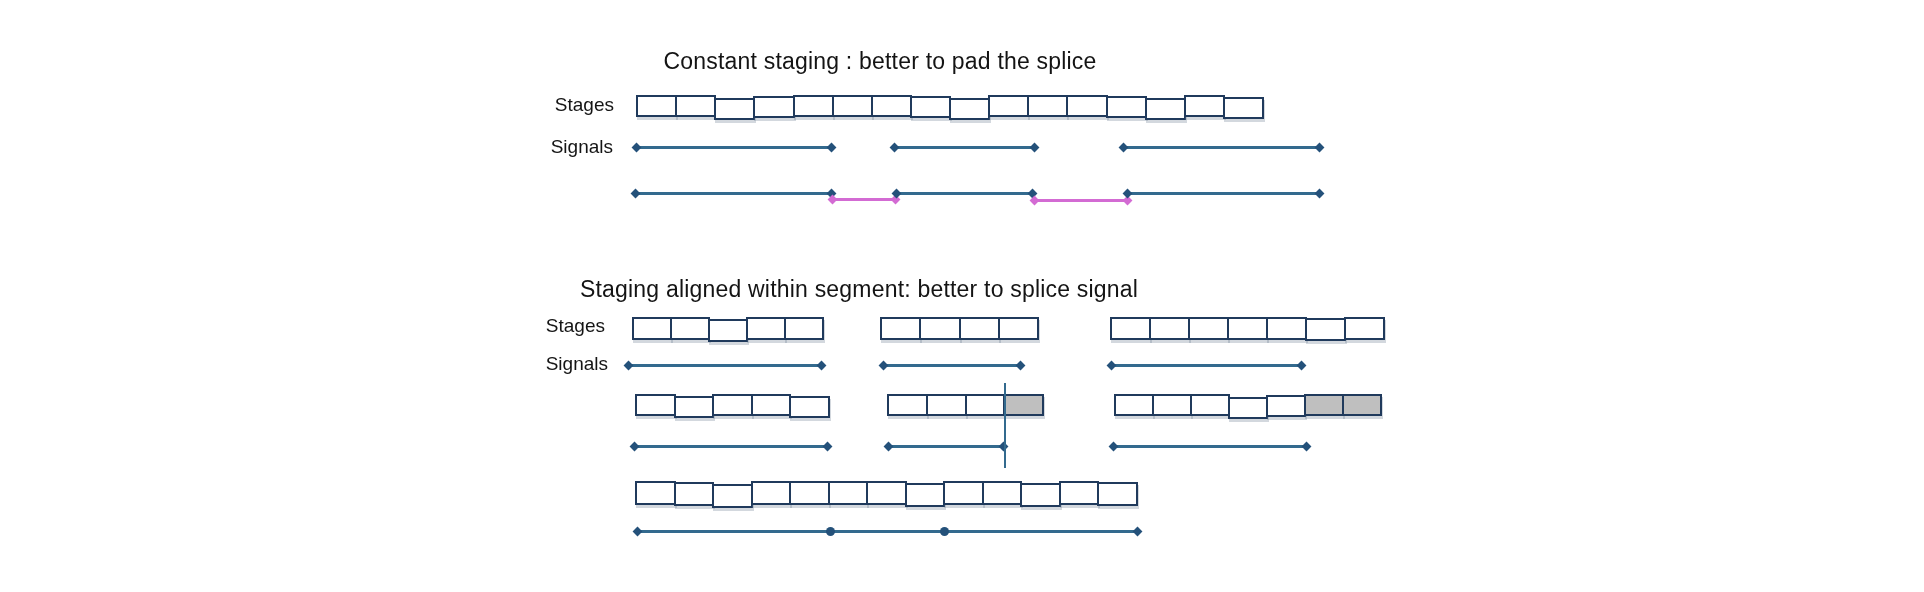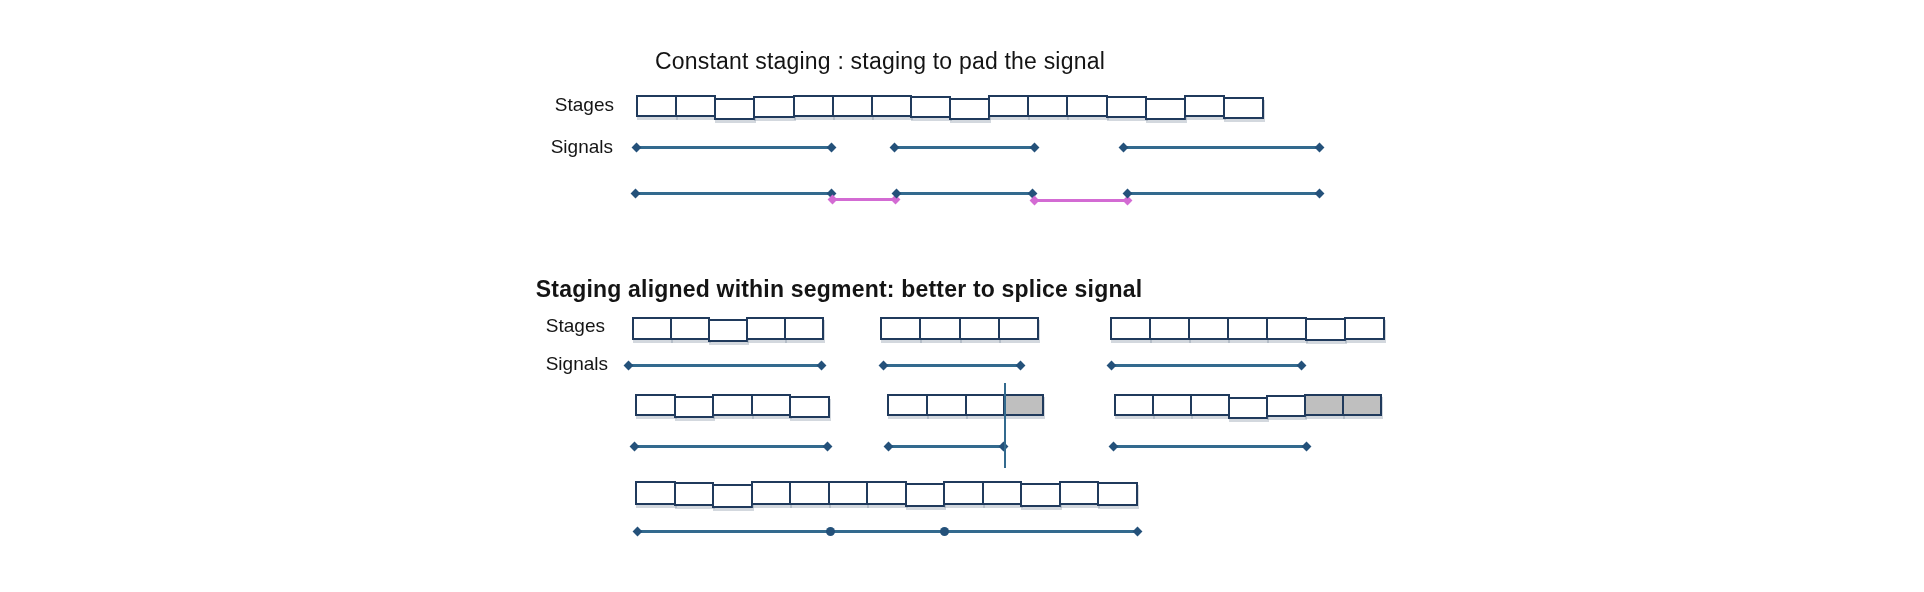--- a/index.html
+++ b/index.html
@@ -25,25 +25,25 @@
   .seg{position:absolute;height:3px;border-radius:1px;}
   .marker-diamond{position:absolute;width:7px;height:7px;transform:rotate(45deg);}
   .marker-dot{position:absolute;width:9px;height:9px;border-radius:50%;}
   .vline{position:absolute;width:2px;}
 </style>
 </head>
 <body>
 
 <div>
 
-  <div class="title" style="left:530px;top:48px;width:700px;">Constant staging : staging to pad the signal</div>
+  <div class="title" style="left:530px;top:48px;width:700px;">Constant staging : better to pad the splice</div>
   <div class="rowlabel" style="left:494px;top:94px;">Stages</div>
   <div class="rowlabel" style="left:493px;top:136px;">Signals</div>
 
-  <div class="title" style="left:489px;top:276px;width:700px;font-weight:bold;">Staging aligned within segment: better to splice signal</div>
+  <div class="title" style="left:509px;top:276px;width:700px;">Staging aligned within segment: better to splice signal</div>
   <div class="rowlabel" style="left:485px;top:315px;">Stages</div>
   <div class="rowlabel" style="left:488px;top:353px;">Signals</div>
 
   <div id="diagram-root">
       <div class="box" style="left: 636px; top: 95px; width: 41.125px; height: 22px; border-color: rgb(32, 58, 92); background: rgb(255, 255, 255);"></div>
       <div class="box" style="left: 675.125px; top: 95px; width: 41.125px; height: 22px; border-color: rgb(32, 58, 92); background: rgb(255, 255, 255);"></div>
       <div class="box" style="left: 714.25px; top: 98px; width: 41.125px; height: 22px; border-color: rgb(32, 58, 92); background: rgb(255, 255, 255);"></div>
       <div class="box" style="left: 753.375px; top: 96px; width: 41.125px; height: 22px; border-color: rgb(32, 58, 92); background: rgb(255, 255, 255);"></div>
       <div class="box" style="left: 792.5px; top: 95px; width: 41.125px; height: 22px; border-color: rgb(32, 58, 92); background: rgb(255, 255, 255);"></div>
       <div class="box" style="left: 831.625px; top: 95px; width: 41.125px; height: 22px; border-color: rgb(32, 58, 92); background: rgb(255, 255, 255);"></div>

